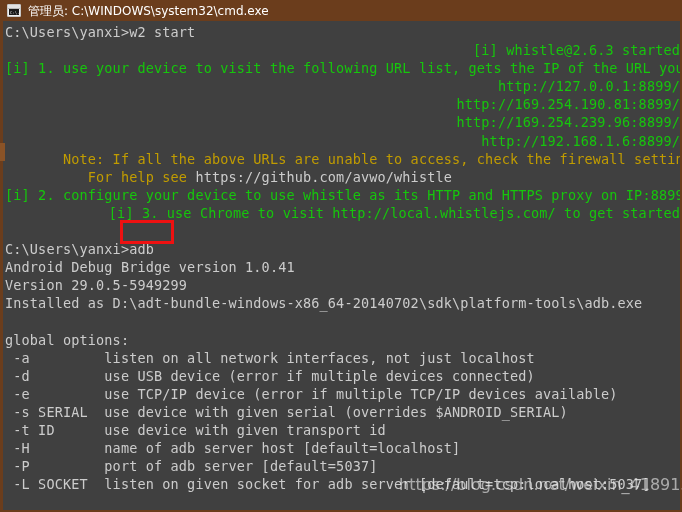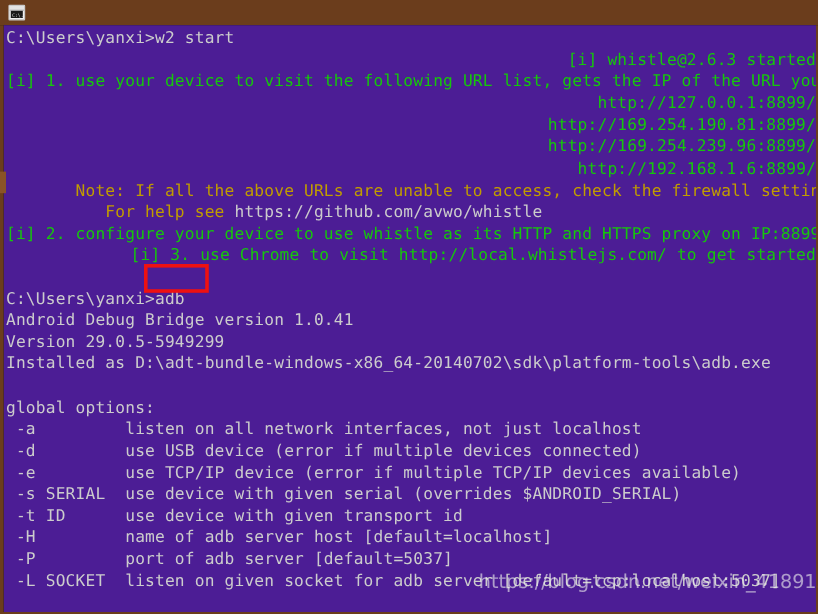--- a/index.html
+++ b/index.html
@@ -108,21 +108,21 @@
     background: #8a5327;
     z-index: 6;
   }
 
   
   #console {
     position: absolute;
     left: 3px; top: 21px;
     width: 677px;
     height: 491px;
-    background: #4c1d95;
+    background: #404040;
     overflow: hidden;
     font-family: "DejaVu Sans Mono", monospace;
     font-size: 13.5px;
     line-height: 18.1px;
     letter-spacing: 0.15px;
     color: #cccccc;
     padding: 2px 0 0 2px;
     box-sizing: border-box;
     white-space: pre;
   }
@@ -165,20 +165,21 @@
 </head>
 <body>
 
 <div id="window">
 
   <div id="titlebar">
     <div id="cmd-icon">
       <div class="bar"></div>
       <div class="screen">C:\.</div>
     </div>
+    <div id="titlebar-text">管理员: C:\WINDOWS\system32\cmd.exe</div>
   </div>
 
   <div id="left-border"></div>
   <div id="right-border"></div>
   <div id="bottom-border"></div>
   <div id="scroll-notch"></div>
 
   <div id="console"><div class="line c-white">C:\Users\yanxi&gt;w2 start</div><div class="line c-green">[i] whistle@2.6.3 started</div><div class="line c-green">[i] 1. use your device to visit the following URL list, gets the IP of the URL you ca</div><div class="line c-green">       http://127.0.0.1:8899/</div><div class="line c-green">       http://169.254.190.81:8899/</div><div class="line c-green">       http://169.254.239.96:8899/</div><div class="line c-green">       http://192.168.1.6:8899/</div><div class="line c-yellow">       Note: If all the above URLs are unable to access, check the firewall settings</div><div class="line"><span class="c-yellow">          For help see </span><span class="c-white">https://github.com/avwo/whistle</span></div><div class="line c-green">[i] 2. configure your device to use whistle as its HTTP and HTTPS proxy on IP:8899</div><div class="line c-green">[i] 3. use Chrome to visit http://local.whistlejs.com/ to get started</div><div class="line c-white">&nbsp;</div><div class="line c-white">C:\Users\yanxi&gt;adb</div><div class="line c-white">Android Debug Bridge version 1.0.41</div><div class="line c-white">Version 29.0.5-5949299</div><div class="line c-white">Installed as D:\adt-bundle-windows-x86_64-20140702\sdk\platform-tools\adb.exe</div><div class="line c-white">&nbsp;</div><div class="line c-white">global options:</div><div class="line c-white"> -a         listen on all network interfaces, not just localhost</div><div class="line c-white"> -d         use USB device (error if multiple devices connected)</div><div class="line c-white"> -e         use TCP/IP device (error if multiple TCP/IP devices available)</div><div class="line c-white"> -s SERIAL  use device with given serial (overrides $ANDROID_SERIAL)</div><div class="line c-white"> -t ID      use device with given transport id</div><div class="line c-white"> -H         name of adb server host [default=localhost]</div><div class="line c-white"> -P         port of adb server [default=5037]</div><div class="line c-white"> -L SOCKET  listen on given socket for adb server [default=tcp:localhost:5037]</div><div class="line c-white">&nbsp;</div><div class="line c-white">general commands:</div></div>
 
   <div id="annot-box"></div>

